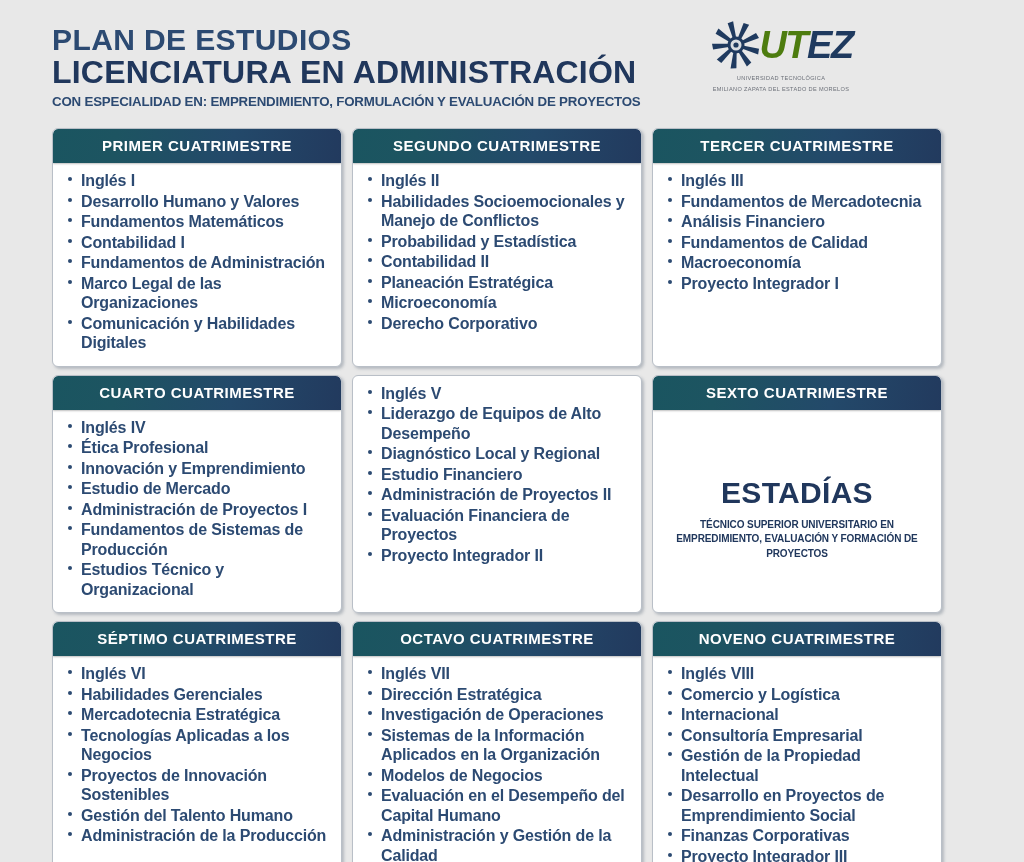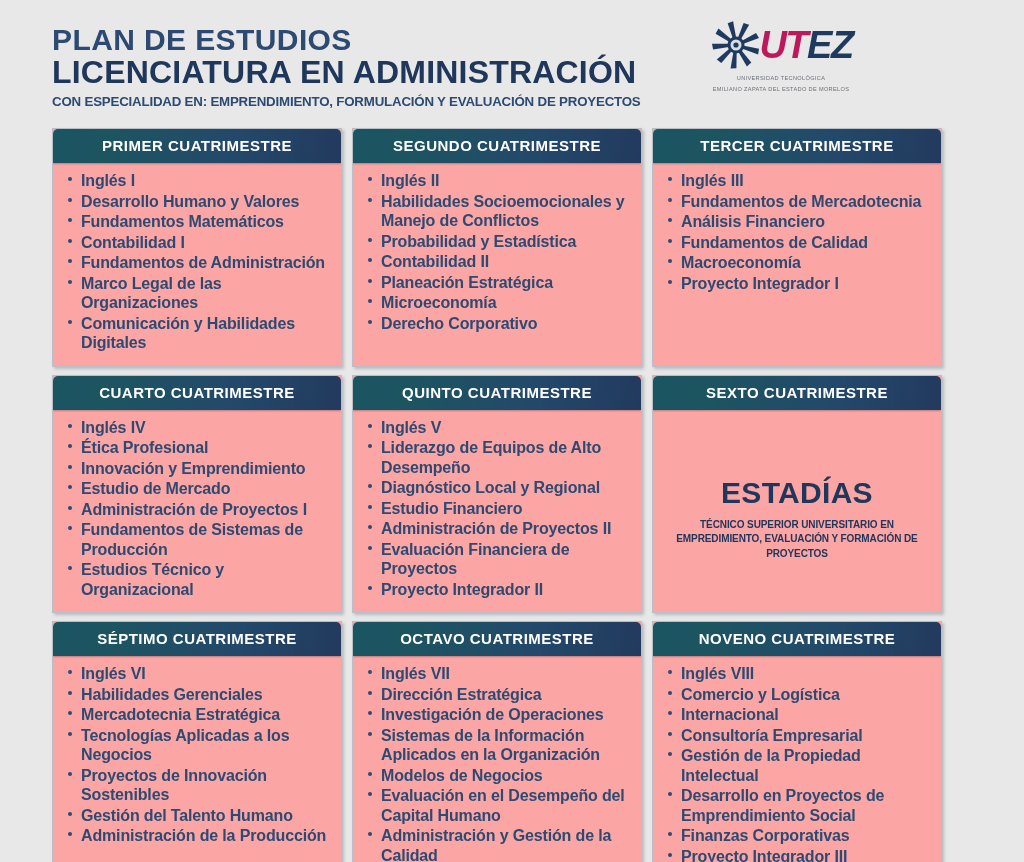--- a/index.html
+++ b/index.html
@@ -68,21 +68,21 @@
   }
   .logo-emblem { display: block; }
   .logo-word {
     font-size: 38px;
     font-weight: bold;
     font-style: italic;
     letter-spacing: -1.5px;
     line-height: 1;
     margin-left: -4px;
   }
-  .logo-ut { color: #be185d; }
+  .logo-ut { color: #4d7c0f; }
   .logo-ez { color: #1f3a5f; }
   .logo-caption {
     font-size: 5.6px;
     color: #6b6f78;
     letter-spacing: 0.35px;
     line-height: 1.55;
     margin-top: 2px;
     white-space: nowrap;
   }
 
@@ -92,22 +92,22 @@
     left: 52px;
     top: 128px;
     width: 900px;
     display: grid;
     grid-template-columns: 290px 290px 290px;
     column-gap: 10px;
     row-gap: 8px;
   }
 
   .card {
-    background: #fca5a5;
-    border-radius: 0;
+    background: #ffffff;
+    border-radius: 6px;
     border: 1px solid #b9bfc7;
     box-shadow: 2px 2px 3px rgba(120,130,145,0.45);
     overflow: hidden;
     display: flex;
     flex-direction: column;
   }
 
   .card-header {
     background: linear-gradient(100deg, #1a5560 0%, #1d5461 22%, #23496a 62%, #223a5e 100%);
     color: #ffffff;
@@ -281,21 +281,20 @@
           <li>Ética Profesional</li>
           <li>Innovación y Emprendimiento</li>
           <li>Estudio de Mercado</li>
           <li>Administración de Proyectos I</li>
           <li>Fundamentos de Sistemas de Producción</li>
           <li>Estudios Técnico y Organizacional</li>
         </ul>
       </div>
     </div>
     <div class="card row2">
-      <div class="card-header">QUINTO CUATRIMESTRE</div>
       <div class="card-body">
         <ul class="course-list">
           <li>Inglés V</li>
           <li>Liderazgo de Equipos de Alto Desempeño</li>
           <li>Diagnóstico Local y Regional</li>
           <li>Estudio Financiero</li>
           <li>Administración de Proyectos II</li>
           <li>Evaluación Financiera de Proyectos</li>
           <li>Proyecto Integrador II</li>
         </ul>

